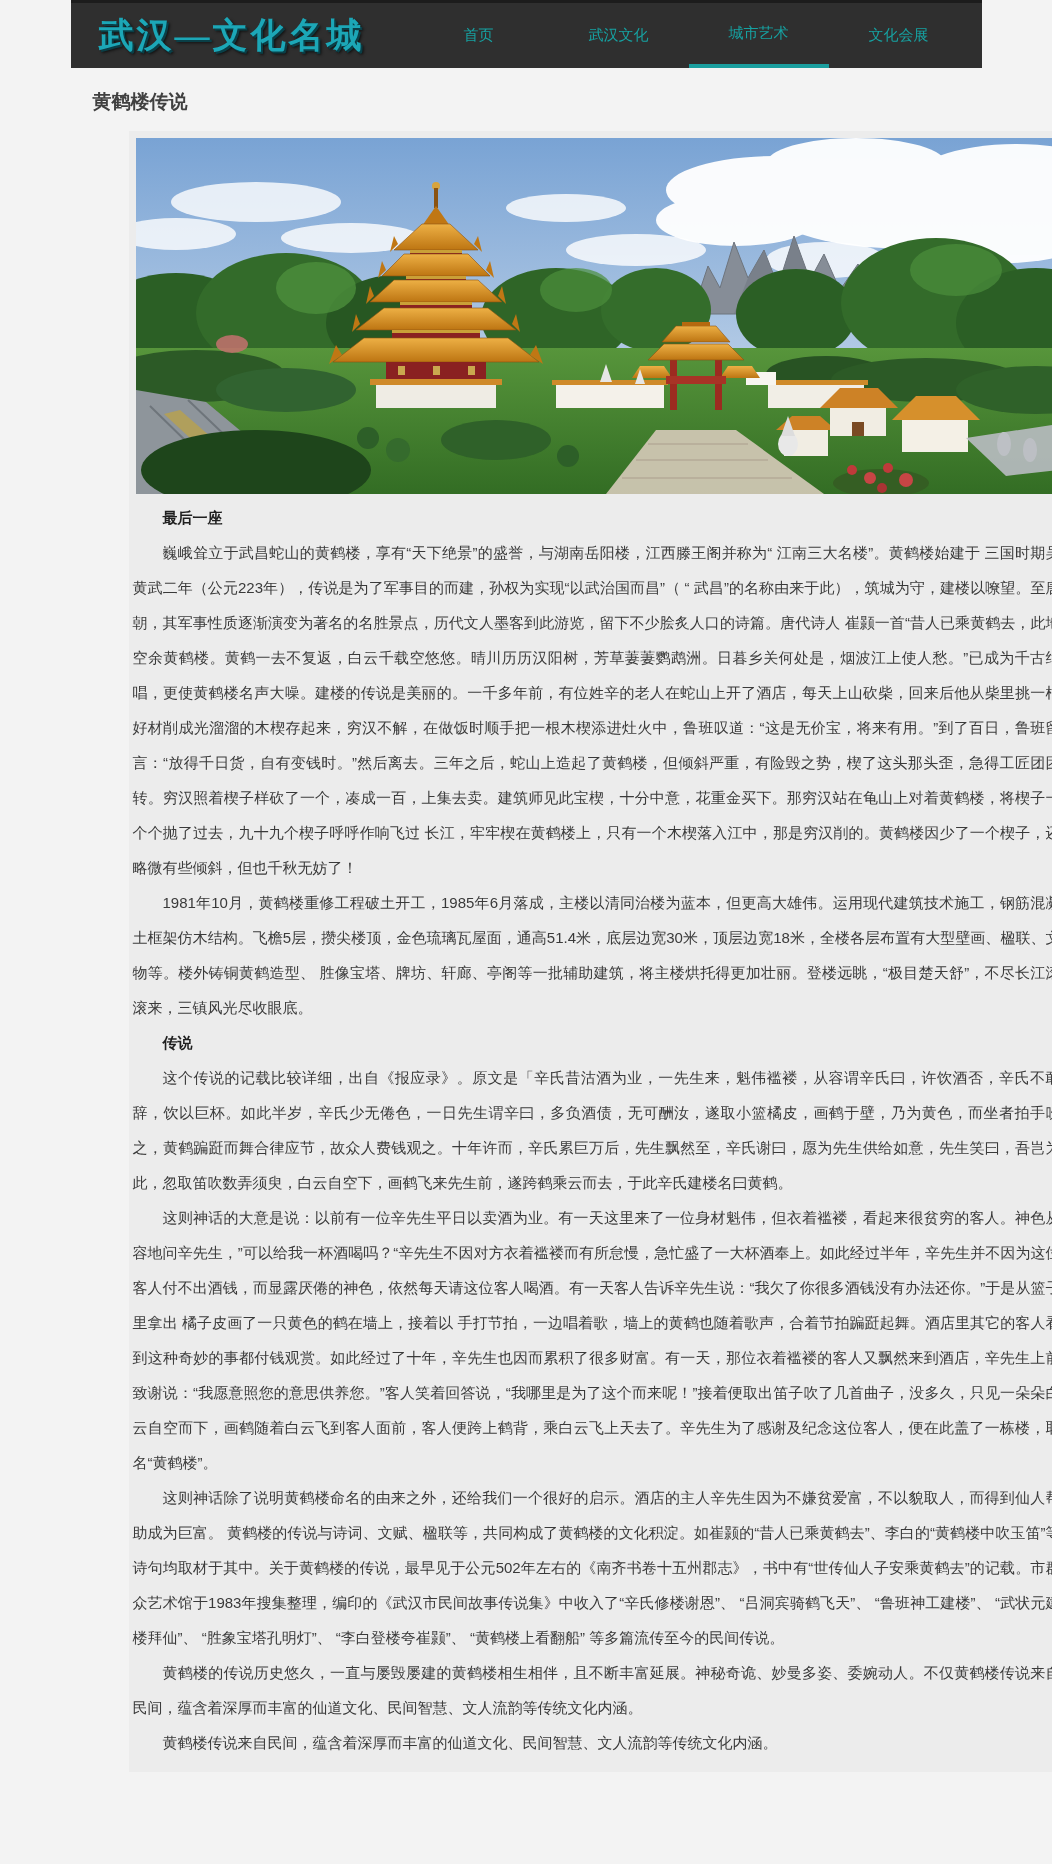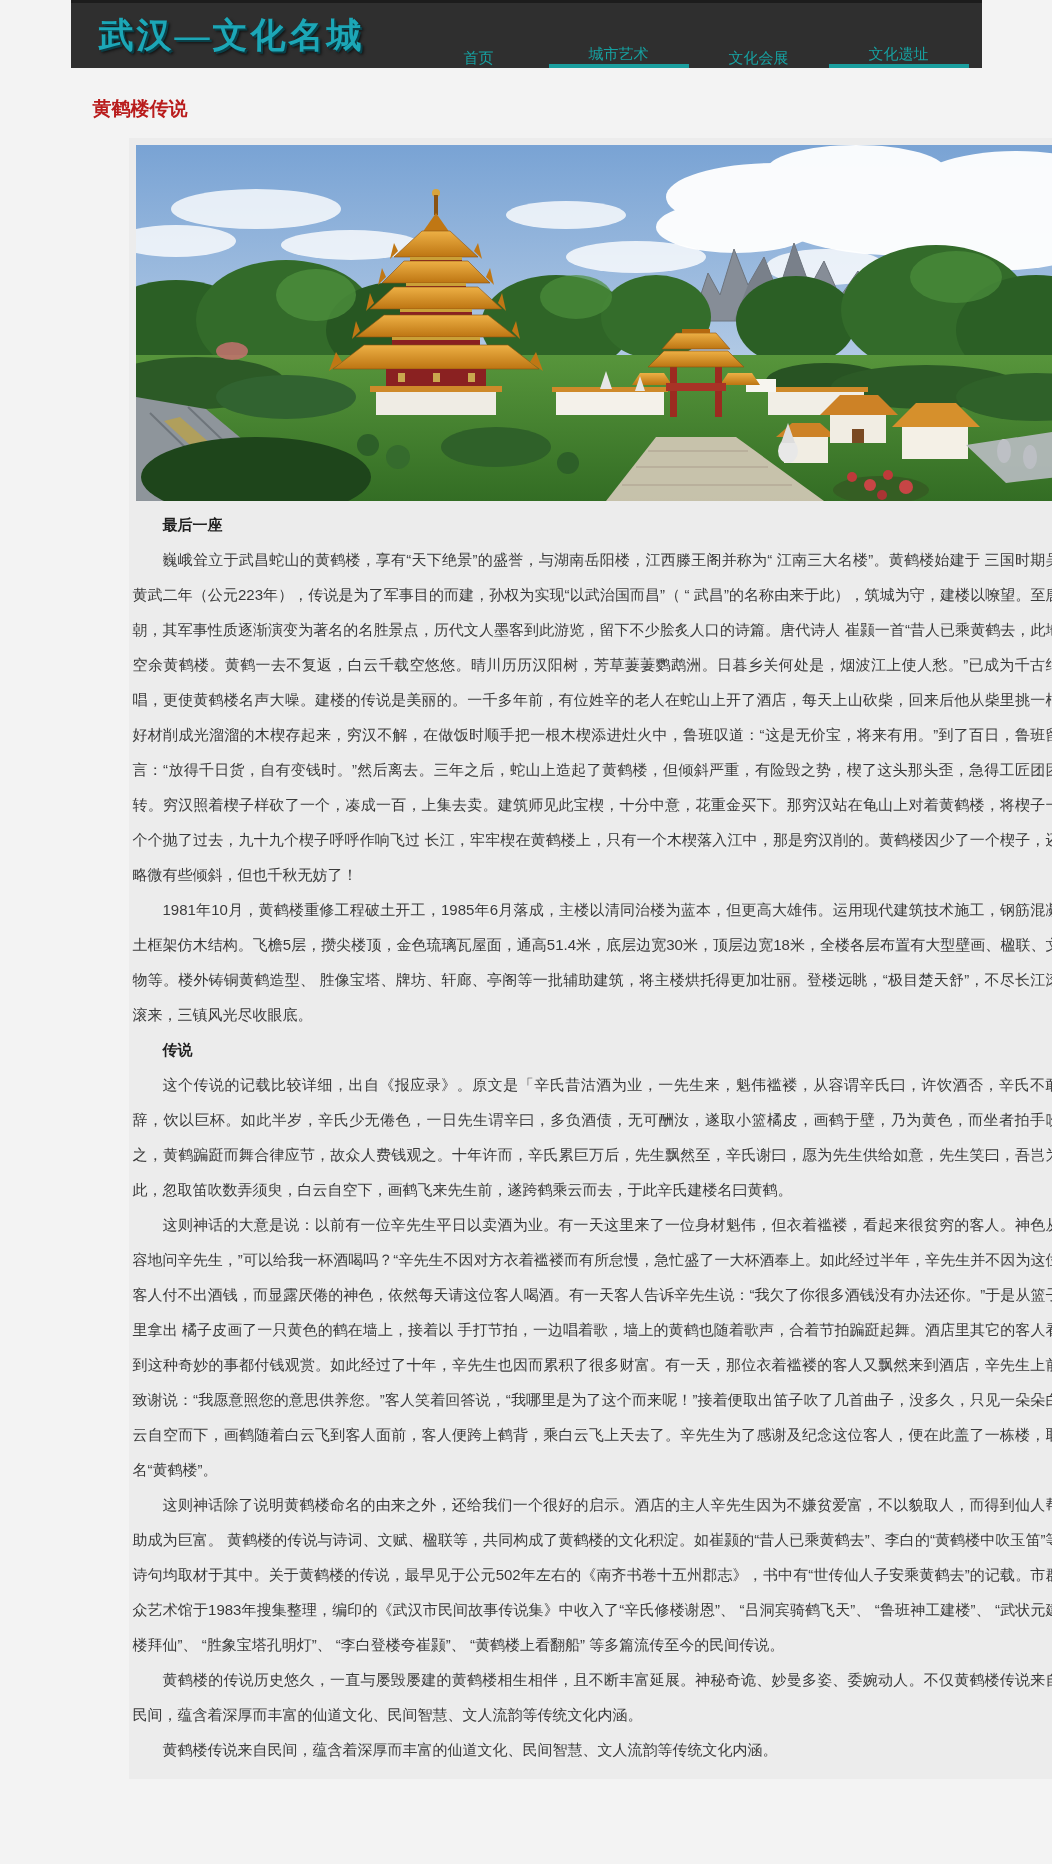--- a/index.html
+++ b/index.html
@@ -2,45 +2,45 @@
 <html lang="zh"><head>
 <meta charset="utf-8">
 <style>
   html,body{margin:0;padding:0;background:#f3f3f3;font-family:"Liberation Sans","DejaVu Sans",sans-serif;}
   .page{width:911px;margin:0 auto;background:#f3f3f3;}
   
   .site-header{background:#2f2f2f;border-top:3px solid #1c1c1c;height:65px;display:flex;align-items:stretch;}
   .logo{color:#1ca7b7;font-family:"Liberation Serif","DejaVu Serif",serif;font-weight:bold;
         font-size:35px;letter-spacing:3px;margin-left:28px;align-self:center;
         text-shadow:2px 2px 0 #0a3f47,3px 3px 3px rgba(0,0,0,.7);cursor:pointer;}
-  .main-nav{display:flex;margin-left:44px;align-items:flex-end;}
+  .main-nav{display:flex;margin-left:44px;}
   .nav-item{width:140px;display:flex;align-items:center;justify-content:center;
             color:#16a2a2;font-size:15px;cursor:pointer;box-sizing:border-box;}
   .nav-item.active{border-bottom:4px solid #1a9e9e;}
   
-  .page-title{color:#b91c1c;font-size:19px;font-weight:bold;margin:0;padding:28px 0 16px 22px;}
+  .page-title{color:#404040;font-size:19px;font-weight:bold;margin:0;padding:21px 0 16px 22px;}
   
   .content-card{width:936px;margin-left:58px;background:#ececec;padding:7px 0 12px;margin-bottom:48px;}
   .hero{display:block;width:922px;height:356px;margin:0 auto;}
   .article-body{padding:6px 4px 0;font-size:15px;line-height:35px;color:#3a3a3a;text-align:justify;}
   .article-body h3{font-size:15px;color:#1f1f1f;margin:0;text-indent:2em;line-height:35px;font-weight:bold;}
   .article-body p{margin:0;text-indent:2em;}
 </style>
 </head>
 <body>
 
 <div class="page">
 
   <div class="site-header">
     <div class="logo">武汉—文化名城</div>
     <div class="main-nav">
         <div class="nav-item">首页</div>
+        <div class="nav-item">武汉文化</div>
         <div class="nav-item active">城市艺术</div>
         <div class="nav-item">文化会展</div>
-        <div class="nav-item active">文化遗址</div>
       </div>
   </div>
 
   <h1 class="page-title">黄鹤楼传说</h1>
 
   <div class="content-card">
 
     <svg class="hero" viewBox="0 0 922 356" role="img">
       <defs>
         <linearGradient id="sky" x1="0" y1="0" x2="0" y2="1">

